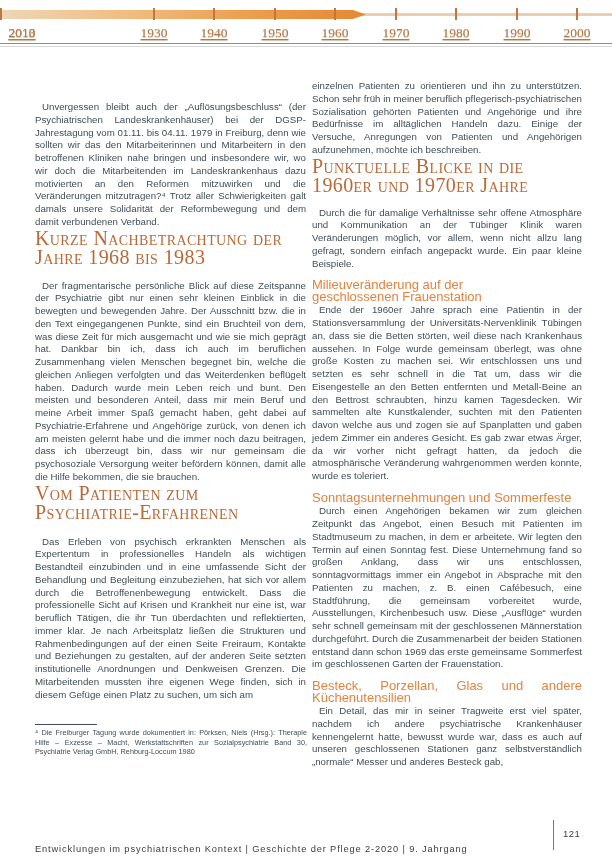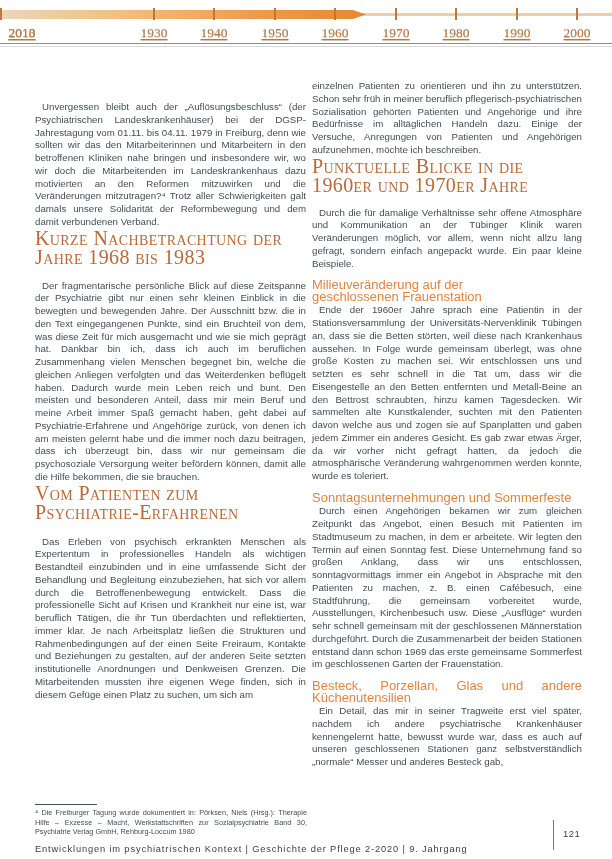--- a/index.html
+++ b/index.html
@@ -53,21 +53,21 @@
   .mt-h1 { margin-top:18px; }
   .mt-h2 { margin-top:23px; }
   .mt-rh { margin-top:14px; }
 
   h3.subsection {
     font-weight:normal; color:#e18440; font-size:13px; line-height:11.5px; margin:9px 0 2px 0;
   }
 
   
   .footnote {
-    position:absolute; left:35px; top:804px; width:272px;
+    position:absolute; left:35px; top:724px; width:272px;
     font-size:7.3px; line-height:9.6px; color:#414e57; text-align:justify;
   }
   .footnote-rule { width:62px; height:1px; background:#414e57; margin-bottom:3px; }
 
   
   .footer-text {
     position:absolute; left:35px; top:844px; white-space:nowrap;
     font-size:9.3px; letter-spacing:0.85px; color:#3d3d3d;
   }
   .footer-divider { position:absolute; left:553px; top:820px; width:1px; height:30px; background:#777777; }

